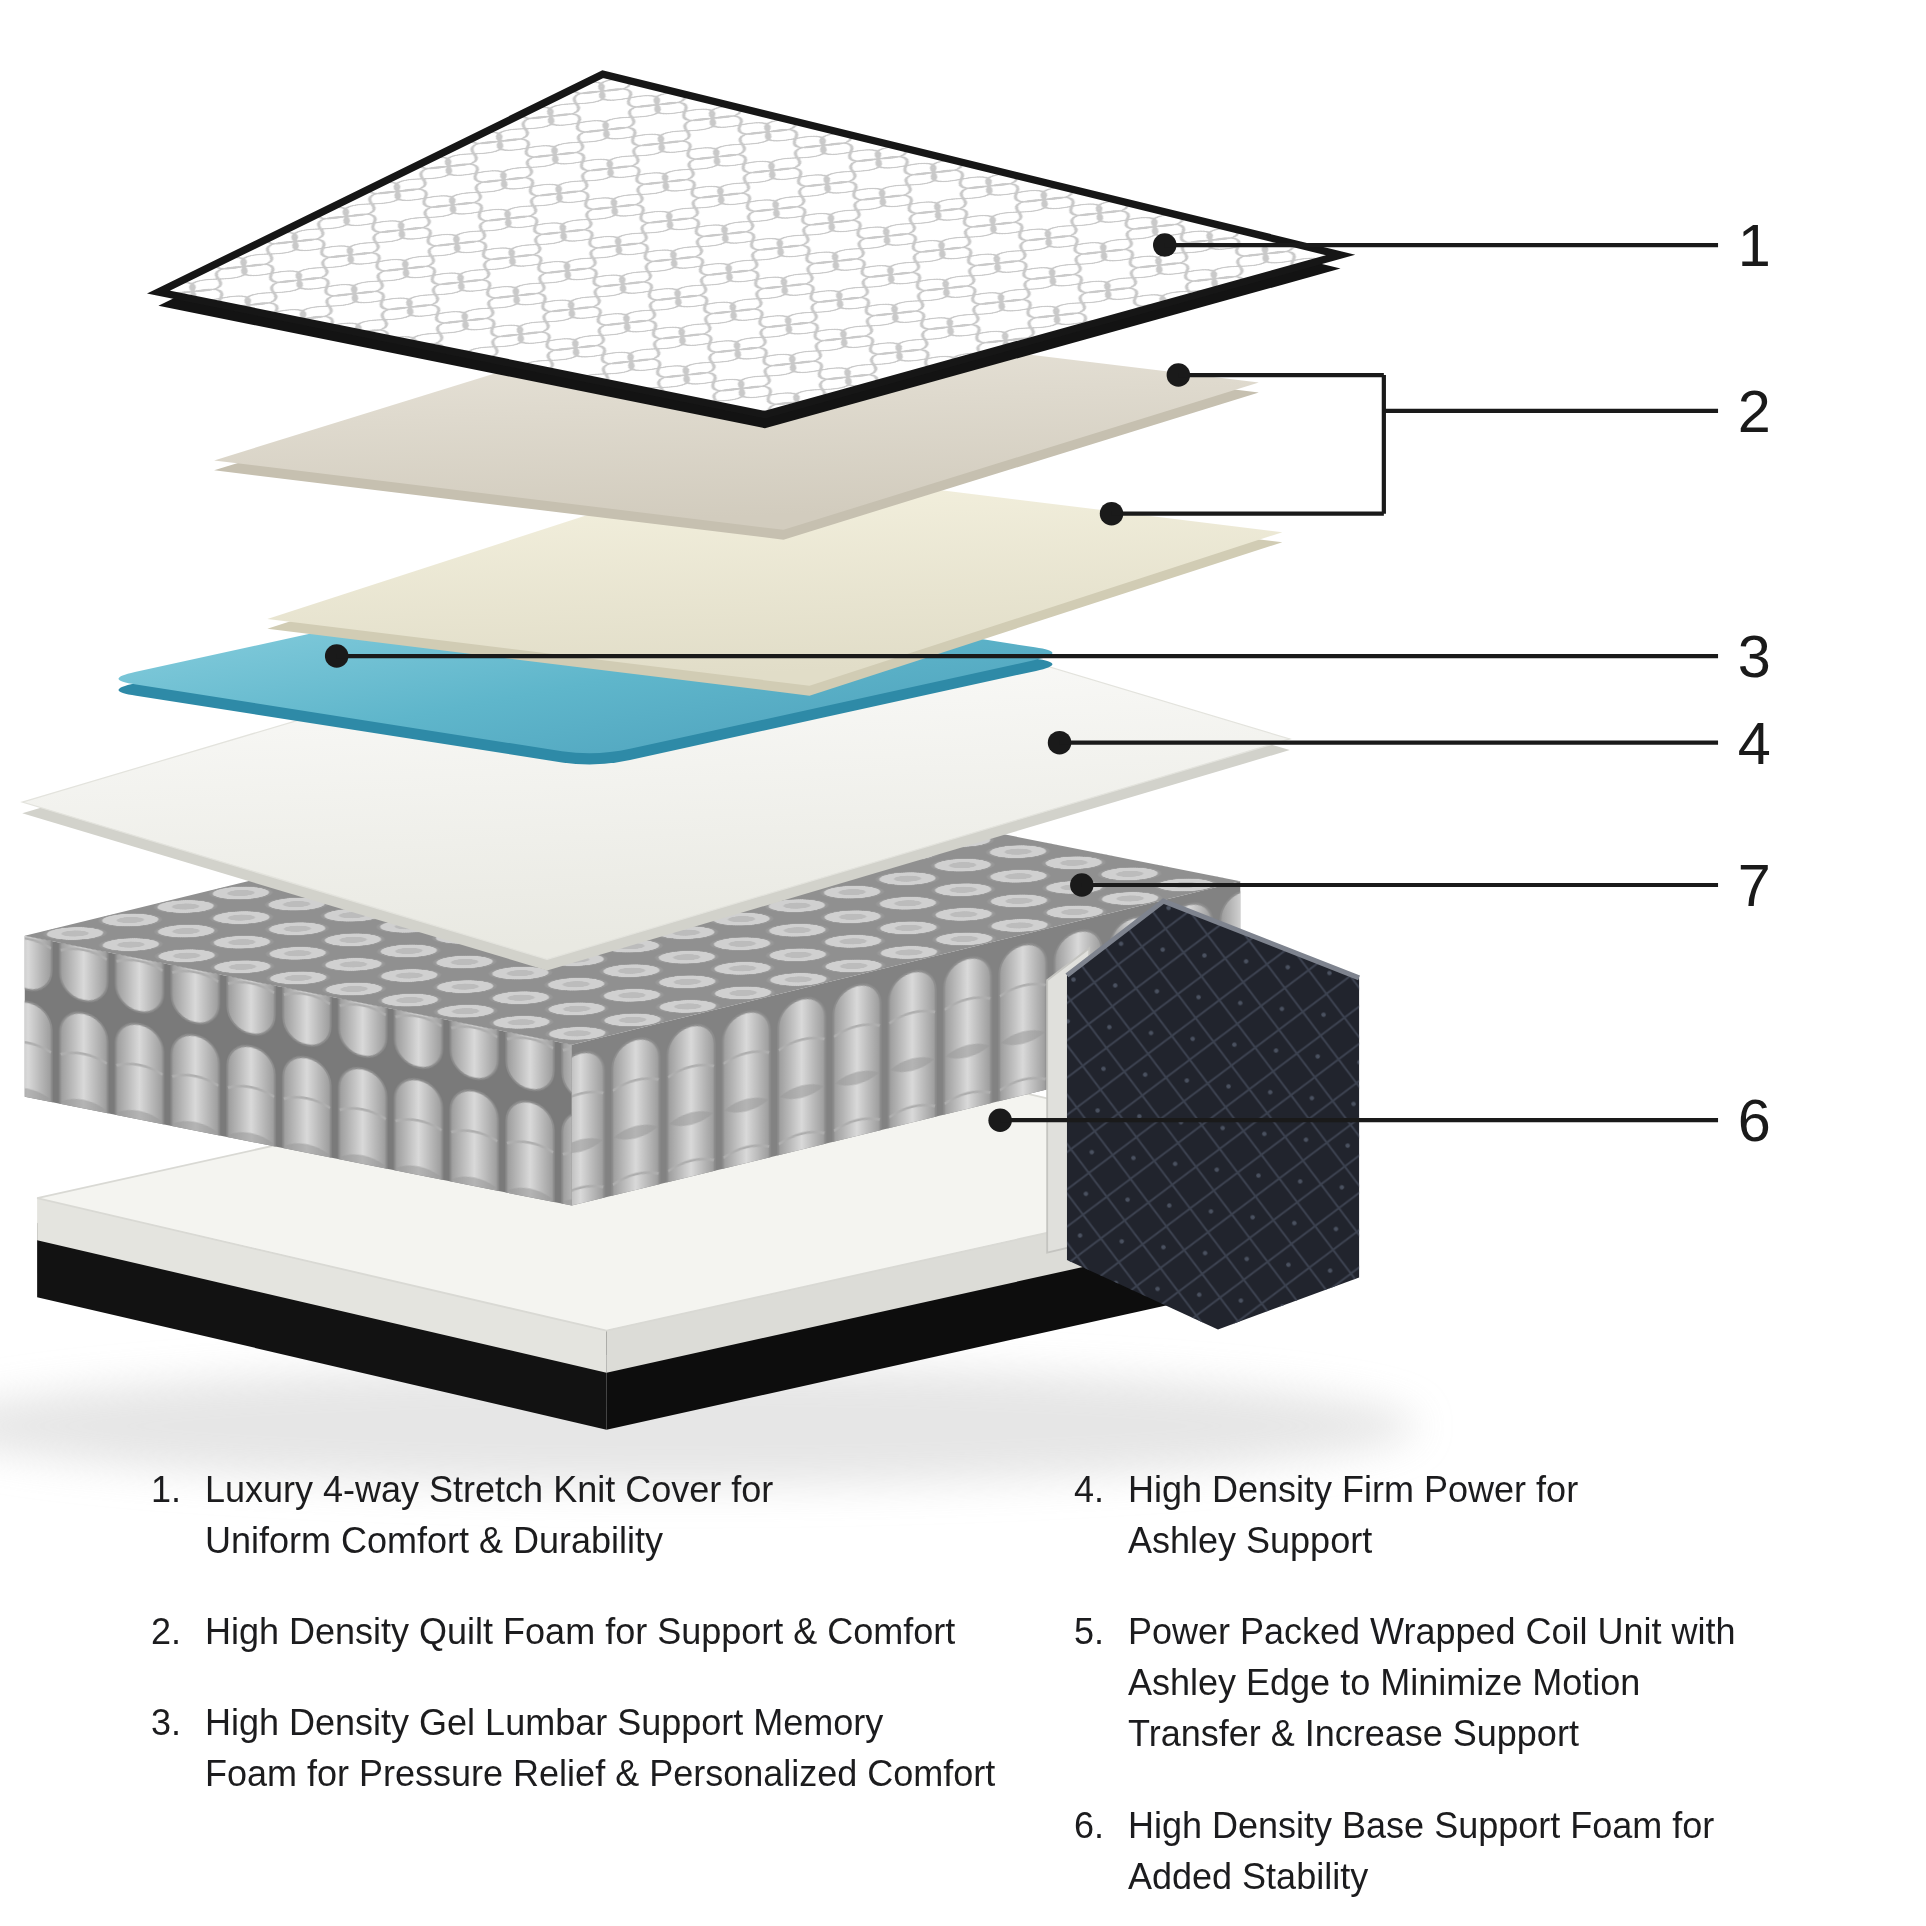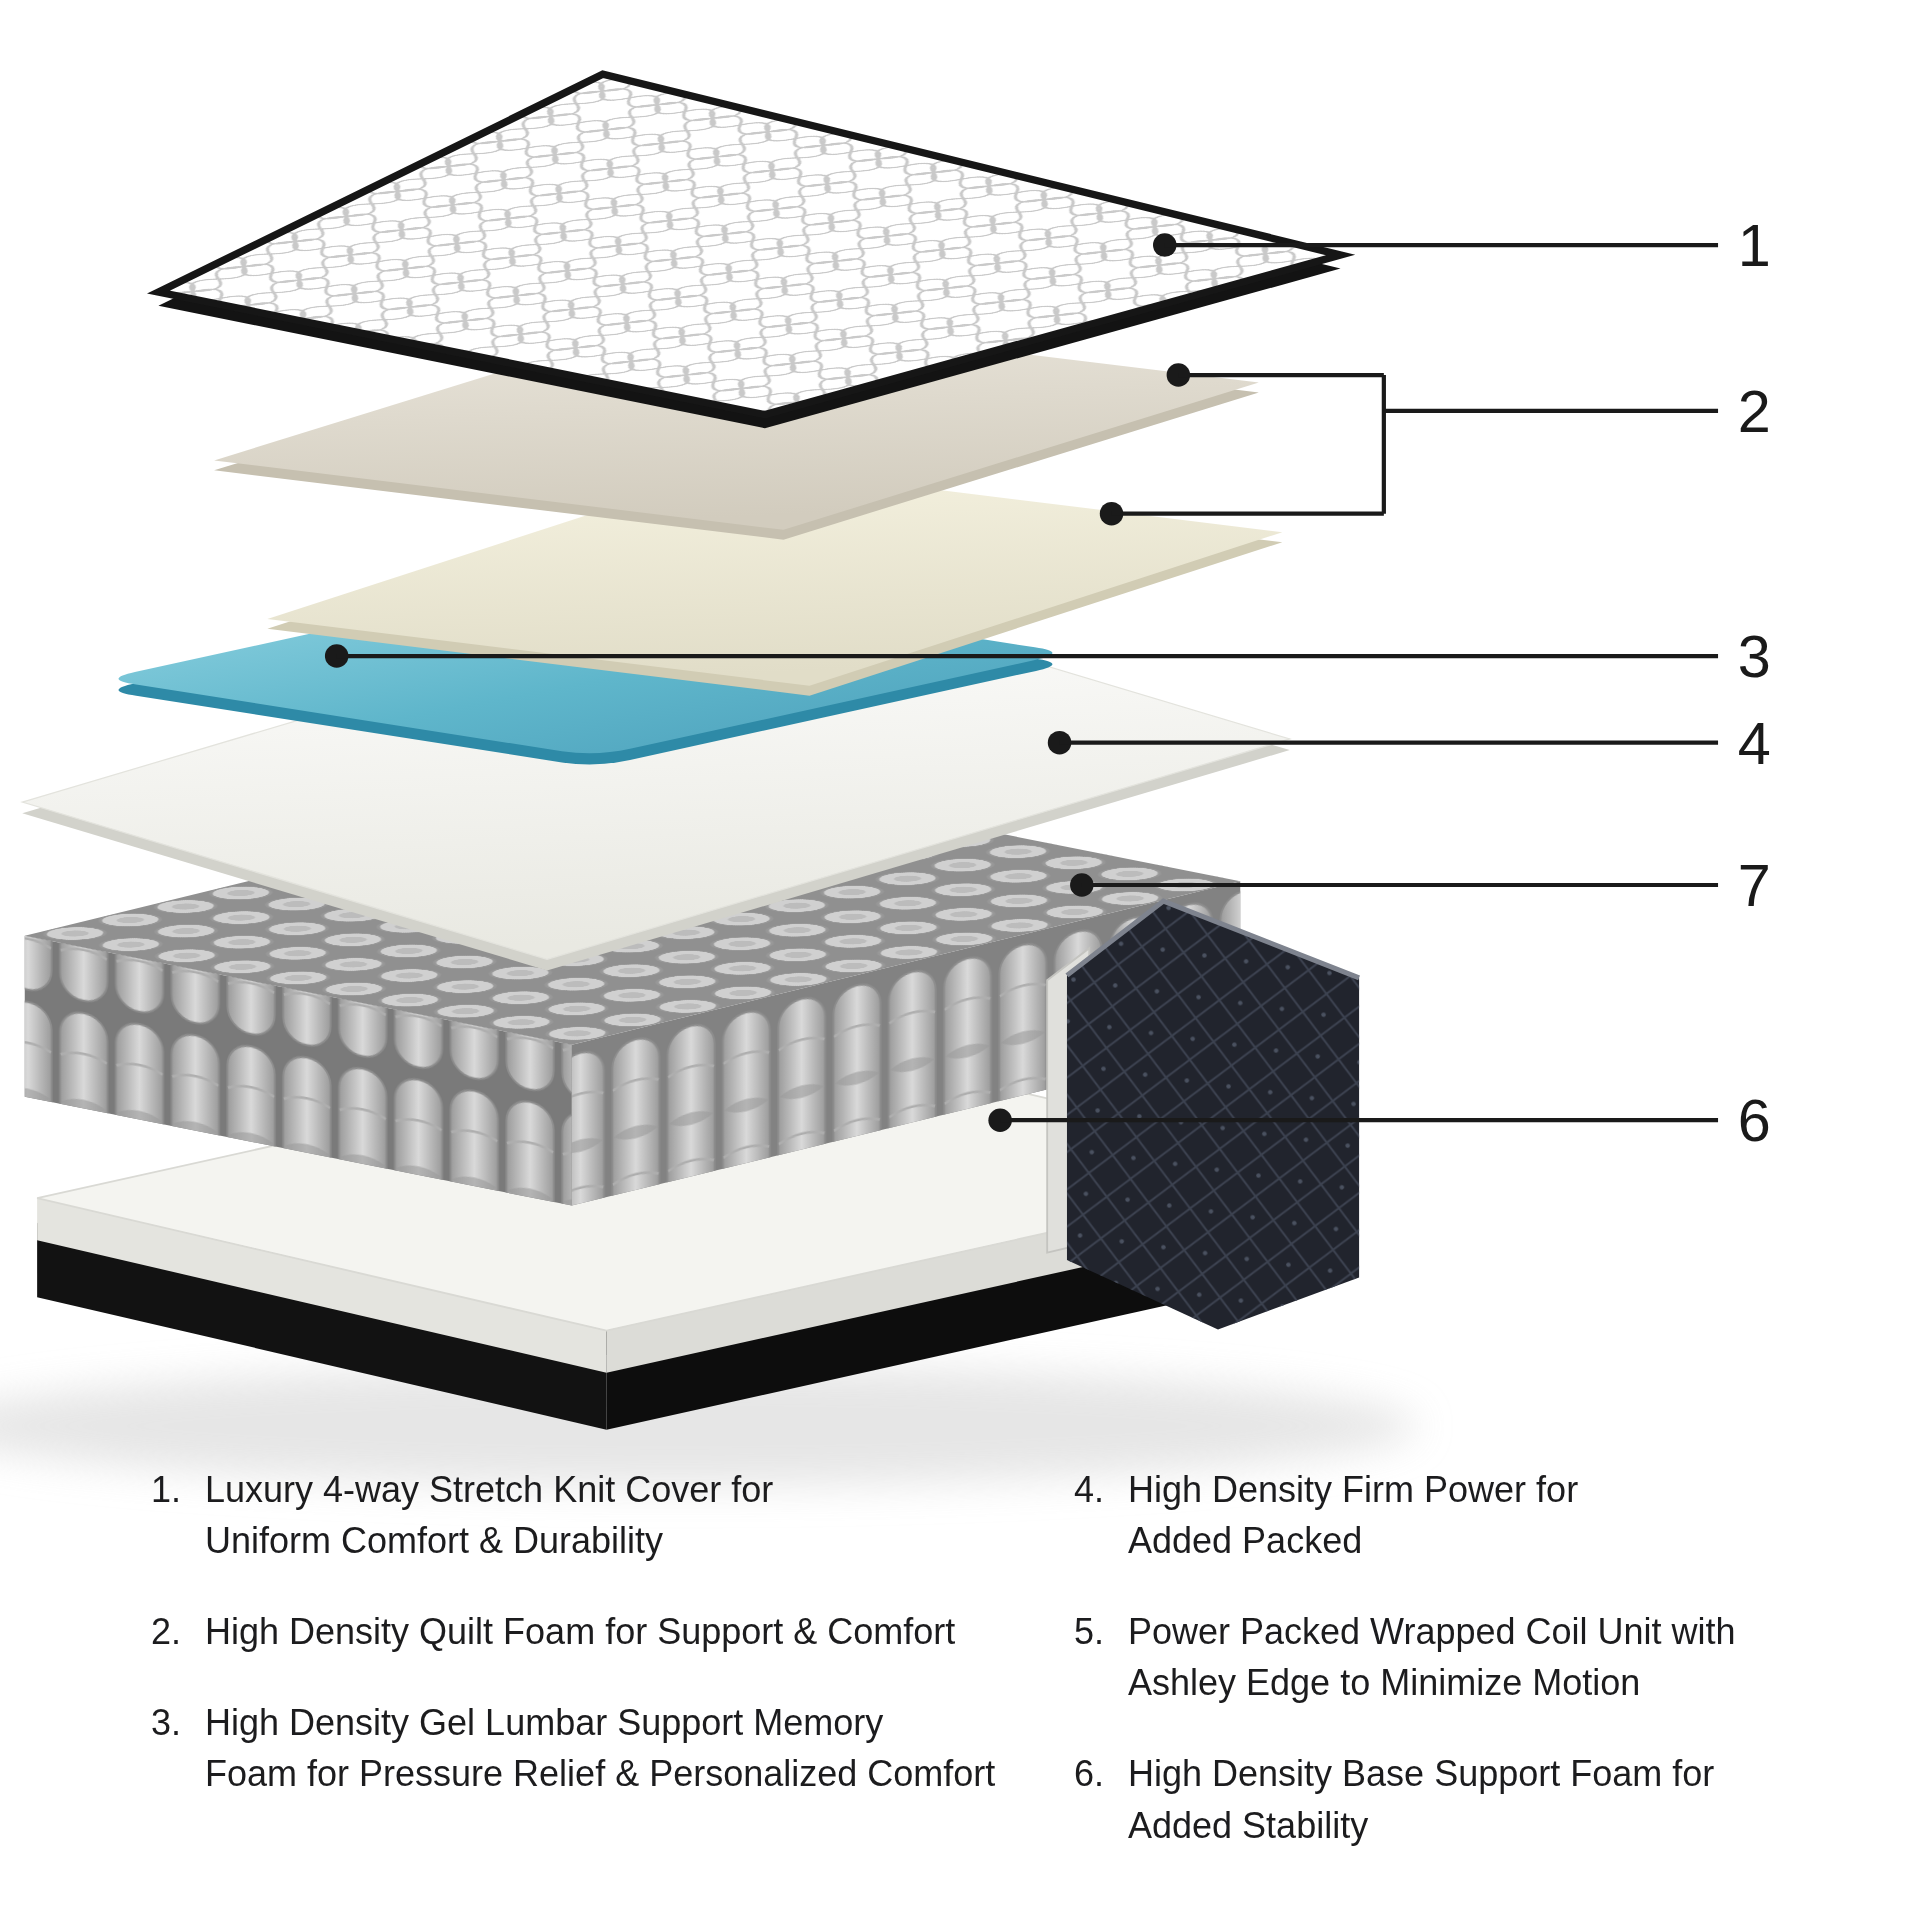--- a/index.html
+++ b/index.html
@@ -195,28 +195,29 @@
         <div class="line-row">Foam for Pressure Relief &amp; Personalized Comfort</div>
       </div>
     </div>
   </div>
 
   <div class="legend-col right">
     <div class="li">
       <div class="num">4.</div>
       <div class="txt">
         <div class="line-row"><span>High Density </span><span class="b">Firm</span><span> Power for</span></div>
-        <div class="line-row">Added Packed</div>
+        <div class="line-row">Ashley Support</div>
       </div>
     </div>
     <div class="li">
       <div class="num">5.</div>
       <div class="txt">
         <div class="line-row">Power Packed Wrapped Coil Unit with</div>
         <div class="line-row">Ashley Edge to Minimize Motion</div>
+        <div class="line-row">Transfer &amp; Increase Support</div>
       </div>
     </div>
     <div class="li">
       <div class="num">6.</div>
       <div class="txt">
         <div class="line-row">High Density Base Support Foam for</div>
         <div class="line-row">Added Stability</div>
       </div>
     </div>
   </div>

